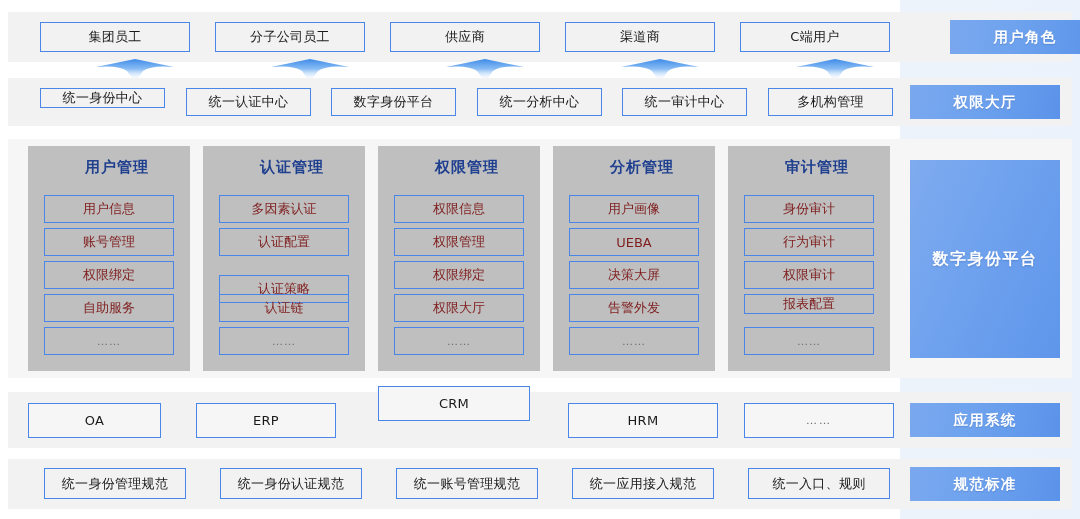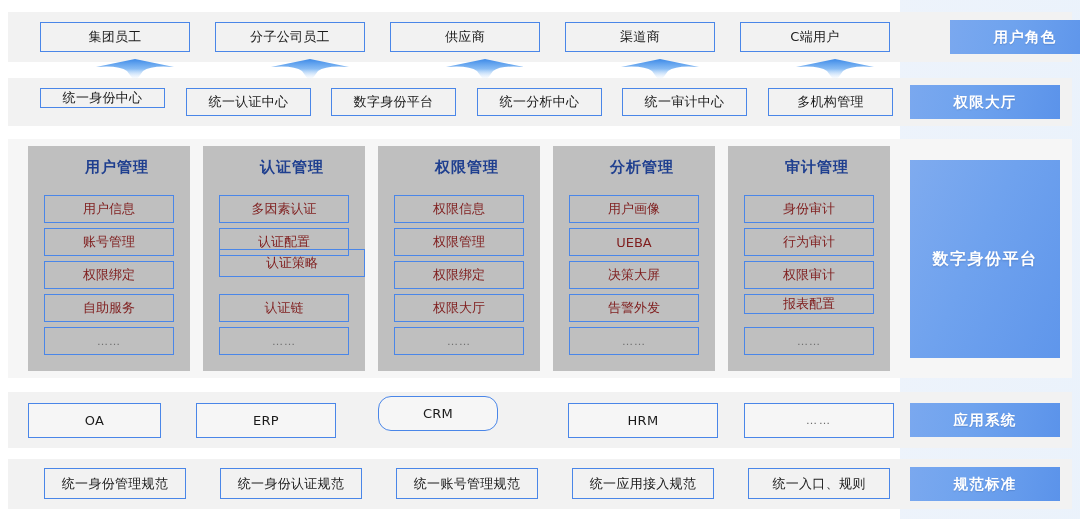--- a/index.html
+++ b/index.html
@@ -204,21 +204,21 @@
     <div class="cell" style="left:16px;top:82px;width:130px;height:28px;">账号管理</div>
     <div class="cell" style="left:16px;top:115px;width:130px;height:28px;">权限绑定</div>
     <div class="cell" style="left:16px;top:148px;width:130px;height:28px;">自助服务</div>
     <div class="cell dots" style="left:16px;top:181px;width:130px;height:28px;">……</div>
   </div>
 
   <div class="col" style="left:203px;top:146px;width:162px;height:225px;">
     <div class="col-title">认证管理</div>
     <div class="cell" style="left:16px;top:49px;width:130px;height:28px;">多因素认证</div>
     <div class="cell" style="left:16px;top:82px;width:130px;height:28px;">认证配置</div>
-    <div class="cell" style="left:16px;top:103px;width:146px;height:28px;">认证策略</div>
+    <div class="cell" style="left:16px;top:129px;width:130px;height:28px;">认证策略</div>
     <div class="cell" style="left:16px;top:148px;width:130px;height:28px;">认证链</div>
     <div class="cell dots" style="left:16px;top:181px;width:130px;height:28px;">……</div>
   </div>
 
   <div class="col" style="left:378px;top:146px;width:162px;height:225px;">
     <div class="col-title">权限管理</div>
     <div class="cell" style="left:16px;top:49px;width:130px;height:28px;">权限信息</div>
     <div class="cell" style="left:16px;top:82px;width:130px;height:28px;">权限管理</div>
     <div class="cell" style="left:16px;top:115px;width:130px;height:28px;">权限绑定</div>
     <div class="cell" style="left:16px;top:148px;width:130px;height:28px;">权限大厅</div>
@@ -242,21 +242,21 @@
     <div class="cell" style="left:16px;top:148px;width:130px;height:20px;">报表配置</div>
     <div class="cell dots" style="left:16px;top:181px;width:130px;height:28px;">……</div>
   </div>
 
   <div class="platform" style="left:910px;top:160px;width:150px;height:198px;">数字身份平台</div>
 
   <div class="band" style="top:392px;height:56px;"></div>
 
   <div class="node app" style="left:28px;top:403px;width:133px;height:35px;">OA</div>
   <div class="node app" style="left:196px;top:403px;width:140px;height:35px;">ERP</div>
-  <div class="node app" style="left:378px;top:396px;width:120px;height:35px;border-radius:13px;">CRM</div>
+  <div class="node app" style="left:378px;top:386px;width:152px;height:35px;">CRM</div>
   <div class="node app" style="left:568px;top:403px;width:150px;height:35px;">HRM</div>
   <div class="node app dots-cell" style="left:744px;top:403px;width:150px;height:35px;">……</div>
 
   <div class="rlabel" style="left:910px;top:403px;width:150px;height:34px;">应用系统</div>
 
   <div class="band" style="top:459px;height:50px;"></div>
 
   <div class="node" style="left:44px;top:468px;width:142px;height:31px;">统一身份管理规范</div>
   <div class="node" style="left:220px;top:468px;width:142px;height:31px;">统一身份认证规范</div>
   <div class="node" style="left:396px;top:468px;width:142px;height:31px;">统一账号管理规范</div>

